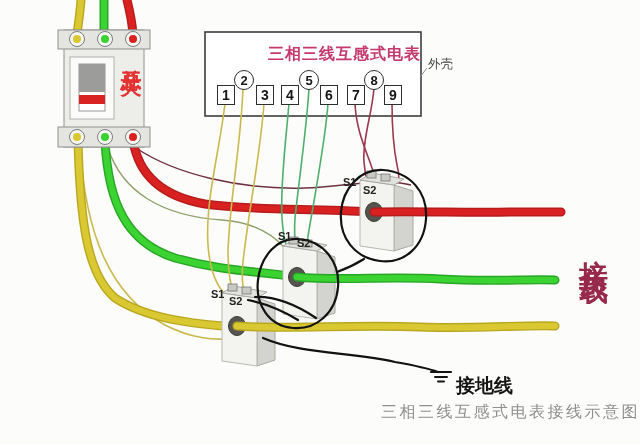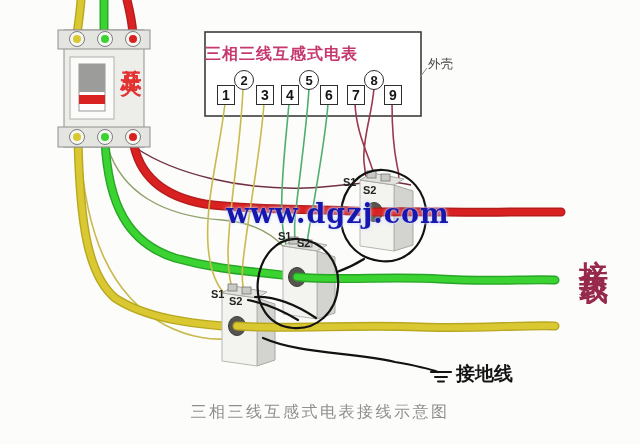--- a/index.html
+++ b/index.html
@@ -21,35 +21,35 @@
   .thin-m{stroke:var(--maroon-wire,#6f3040);stroke-width:1.5;}
   .thin-o{stroke:#8fa06a;stroke-width:1.4;}
   .blk{stroke:var(--black-wire,#121212);stroke-width:2.2;stroke-linecap:round;}
   .box-line{stroke:#3c3c3c;stroke-width:1.6;}
   .ptr{stroke:#8a8a8a;stroke-width:1;}
 
   
   .lab{position:absolute;white-space:nowrap;}
   .breaker-label{left:117px;top:53px;writing-mode:vertical-rl;font-size:21px;font-weight:700;
                  color:var(--breaker-label,#e23333);letter-spacing:2px;}
-  .meter-title{left:205px;top:44px;width:216px;text-align:left;font-size:16px;font-weight:700;
+  .meter-title{left:205px;top:44px;width:216px;text-align:right;font-size:16px;font-weight:700;
                color:var(--meter-title,#c5396e);letter-spacing:1px;}
   .casing{left:428px;top:56px;font-size:12.5px;color:#404040;}
   .t-box{position:absolute;width:16px;height:18px;border:1.6px solid #2e2e2e;background:#fff;
          display:flex;align-items:center;justify-content:center;font-size:14px;font-weight:700;color:#161616;}
   .t-circle{position:absolute;width:18px;height:18px;border:1.6px solid #2e2e2e;border-radius:50%;background:#fff;
          display:flex;align-items:center;justify-content:center;font-size:13px;font-weight:700;color:#161616;}
   .ct-lab{position:absolute;font-size:11px;font-weight:700;color:#23231f;}
   .watermark{left:226px;top:198px;font-family:"DejaVu Serif",serif;font-size:27px;font-weight:700;
              color:var(--watermark,#1817ad);letter-spacing:1px;
              text-shadow:0 0 4px #c9d6ff,0 0 2px #dde6ff;}
   .load-label{left:574px;top:237px;writing-mode:vertical-rl;font-size:29px;font-weight:700;
               color:var(--load-label,#97294d);letter-spacing:7px;}
-  .ground-label{left:456px;top:361px;font-size:19px;font-weight:700;color:#141414;}
-  .caption{left:0;top:402px;width:640px;text-align:center;font-family:"DejaVu Serif",serif;
+  .ground-label{left:456px;top:373px;font-size:19px;font-weight:700;color:#141414;}
+  .caption{left:0;top:402px;width:640px;text-align:right;font-family:"DejaVu Serif",serif;
            font-size:16px;color:var(--caption,#8f8f8f);letter-spacing:2.5px;}
 </style>
 </head>
 <body>
 
 <div id="stage">
 
 <svg id="wires" width="640" height="444" viewBox="0 0 640 444">
 
   <g>
@@ -181,17 +181,16 @@
   <div class="t-circle" style="left:364px;top:70px;">8</div>
   <div class="t-box" style="left:384px;top:85px;">9</div>
 
   <div class="ct-lab" style="left:343px;top:176px;">S1</div>
   <div class="ct-lab" style="left:363px;top:184px;">S2</div>
   <div class="ct-lab" style="left:278px;top:230px;">S1</div>
   <div class="ct-lab" style="left:297px;top:237px;">S2</div>
   <div class="ct-lab" style="left:211px;top:288px;">S1</div>
   <div class="ct-lab" style="left:229px;top:295px;">S2</div>
 
-  <div class="lab watermark">www.dgzj.com</div>
   <div class="lab load-label">接负载</div>
   <div class="lab ground-label">接地线</div>
   <div class="lab caption">三相三线互感式电表接线示意图</div>
 </div>
 
 </body></html>

